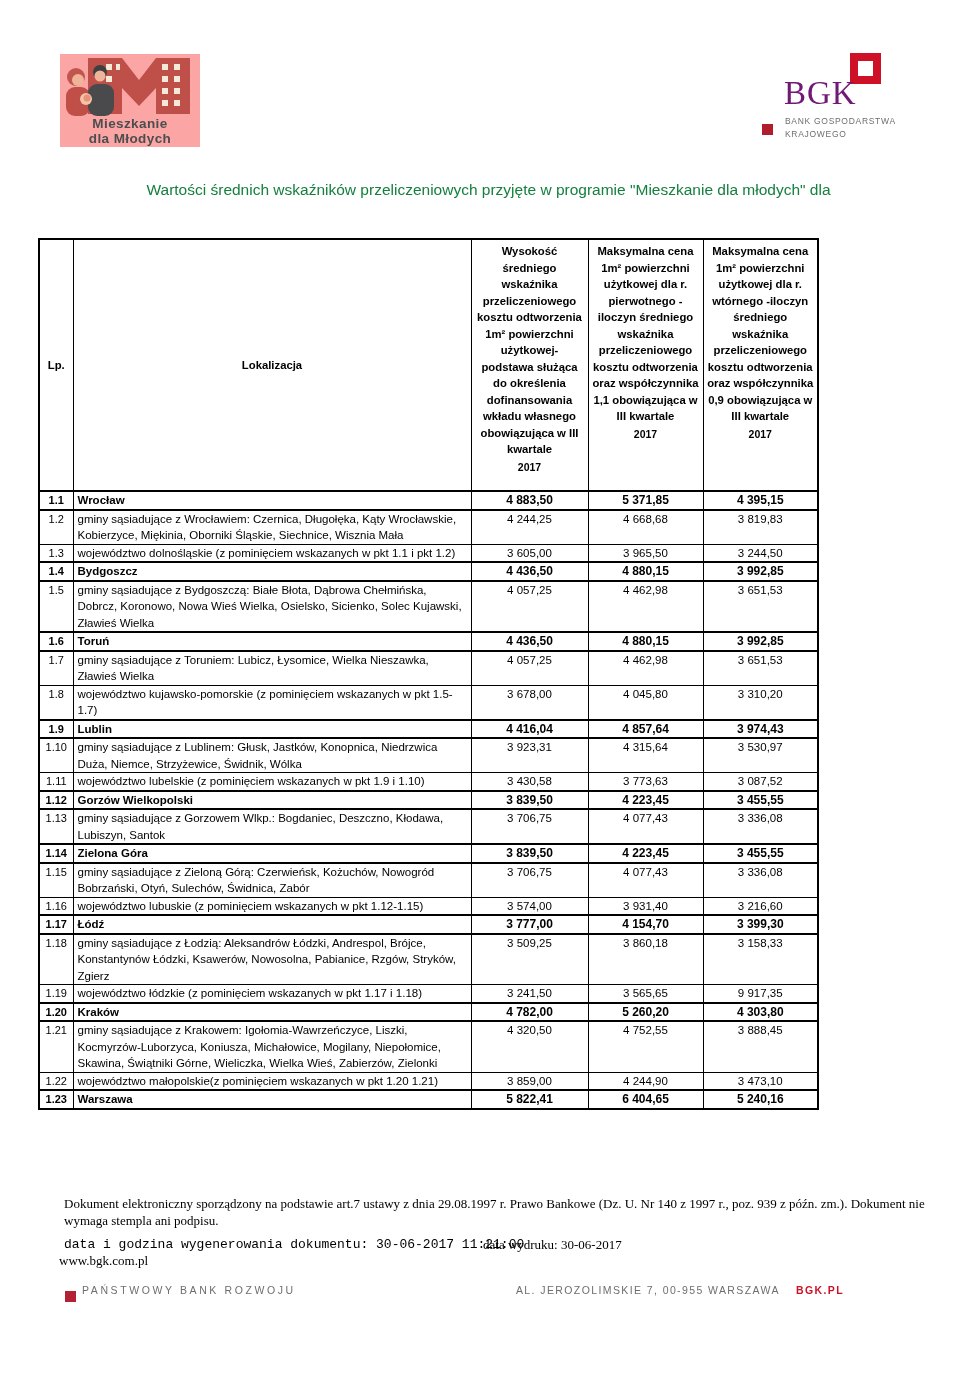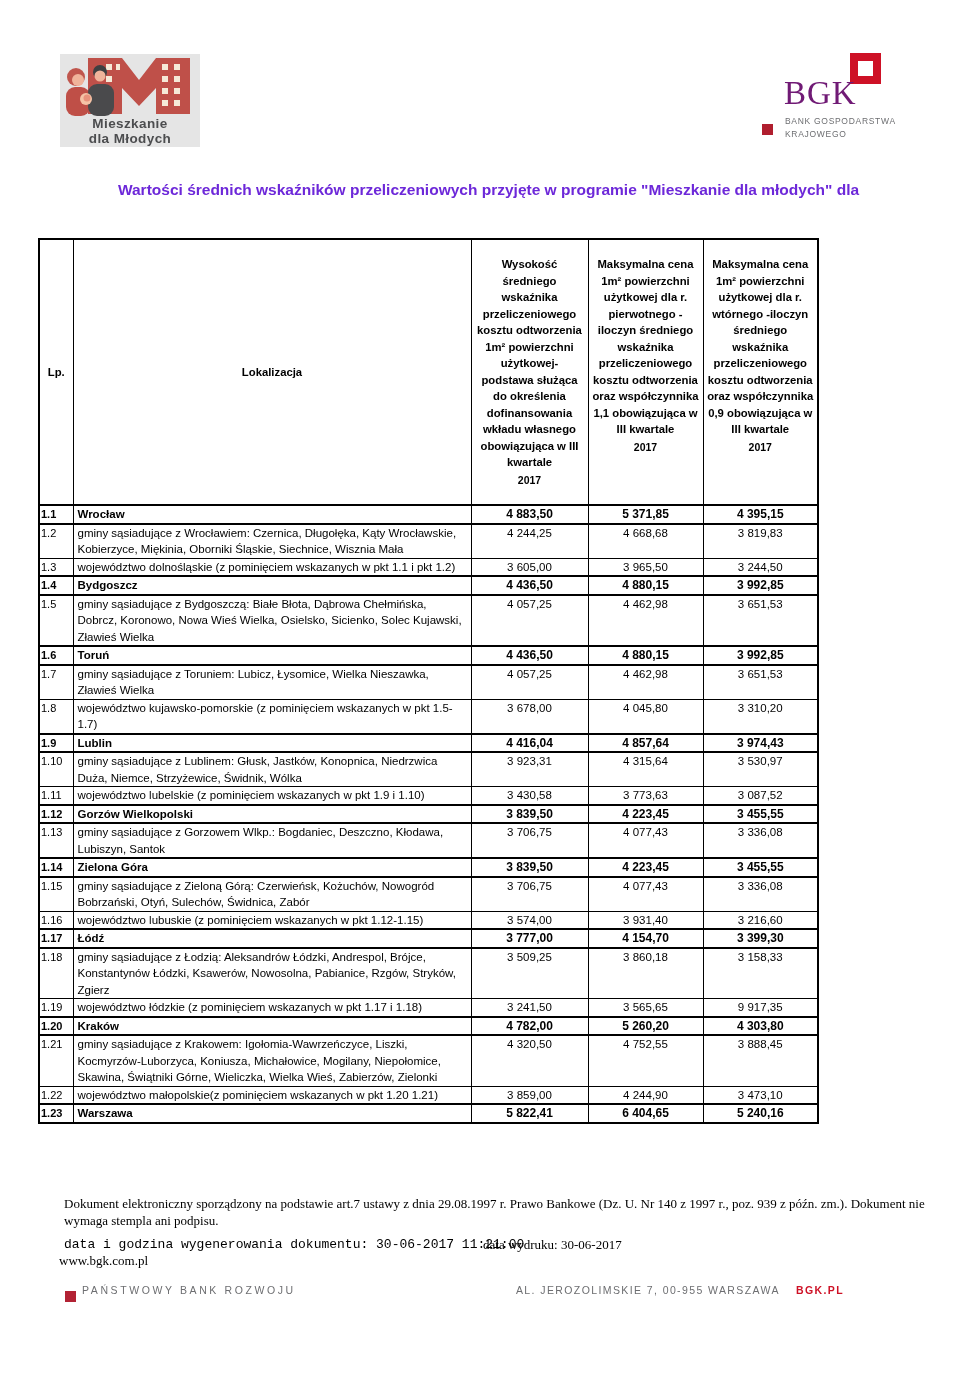--- a/index.html
+++ b/index.html
@@ -3,55 +3,55 @@
 <meta charset="utf-8">
 <style>
   html,body { margin:0; padding:0; background:#ffffff; }
   .page {
     position:relative; width:977px; height:1395px; background:#ffffff;
     font-family:"Liberation Sans", sans-serif; color:#000; overflow:hidden;
   }
 
   
   .mdm-logo { position:absolute; left:60px; top:54px; width:140px; height:93px;
-              background:#e5e5e5; text-align:center; }
+              background:#fca5a5; text-align:center; }
   .mdm-logo svg { display:block; margin:0 auto; }
   .mdm-text { font-weight:bold; font-size:13.5px; color:#4c4d4f; line-height:1.12;
               letter-spacing:0.4px; }
 
   
   .bgk-logo { position:absolute; left:772px; top:45px; width:145px; height:95px; }
   .bgk-square { position:absolute; left:78px; top:8px; width:15px; height:15px;
                 border:8px solid #ce1126; }
   .bgk-acronym { position:absolute; left:12px; top:32px;
                  font-family:"Liberation Serif", serif; font-size:33px;
                  color:#701a75; line-height:1; letter-spacing:1px; }
   .bgk-name { position:absolute; left:13px; top:70px; font-size:8.5px;
               color:#6d6e71; letter-spacing:0.7px; line-height:1.5; white-space:nowrap; }
   .bgk-dot { position:absolute; left:762px; top:124px; width:11px; height:11px;
              background:#b01e2e; }
 
   
   .title { position:absolute; left:38px; top:177px; width:901px; text-align:center;
-           font-weight:bold; font-size:15.5px; line-height:26px; color:#6d28d9; }
+           font-weight:normal; font-size:15.5px; line-height:26px; color:#15803d; }
 
   
   .main-table { position:absolute; left:38px; top:238px; width:779px;
                 border-collapse:collapse; table-layout:fixed;
                 border:2px solid #000; }
   .main-table th, .main-table td { border:1px solid #000; }
   .main-table thead tr { height:252px; }
   .main-table th { font-size:11.3px; font-weight:bold; text-align:center;
-                   padding:16px 3px; line-height:16.5px; }
+                   padding:3px 3px; line-height:16.5px; }
   th.head-lp, th.head-loc { vertical-align:middle; }
   th.head-num { vertical-align:top; }
   .year { display:block; font-size:10.5px; margin-top:1px; }
 
   .main-table td { vertical-align:top; line-height:16.5px; padding:0 4px; }
-  td.lp  { font-size:11px; padding:0 1px; }
+  td.lp  { text-align:center; font-size:11px; padding:0 1px; }
   td.loc { text-align:left; font-size:11.5px; }
   td.num { text-align:center; font-size:11.5px; }
   .city-row td { font-weight:bold; border-top-width:2px; border-bottom-width:2px; }
   .city-row td.num { font-size:12px; }
 
   
   .legal { position:absolute; left:64px; top:1183px; width:880px;
            font-family:"Liberation Serif", serif; font-size:13px; line-height:17px;margin-top:12px; }
   .gen-line   { position:absolute; left:64px;  top:1237px;
                 font-family:Liberation Mono, monospace; font-size:13px; }

